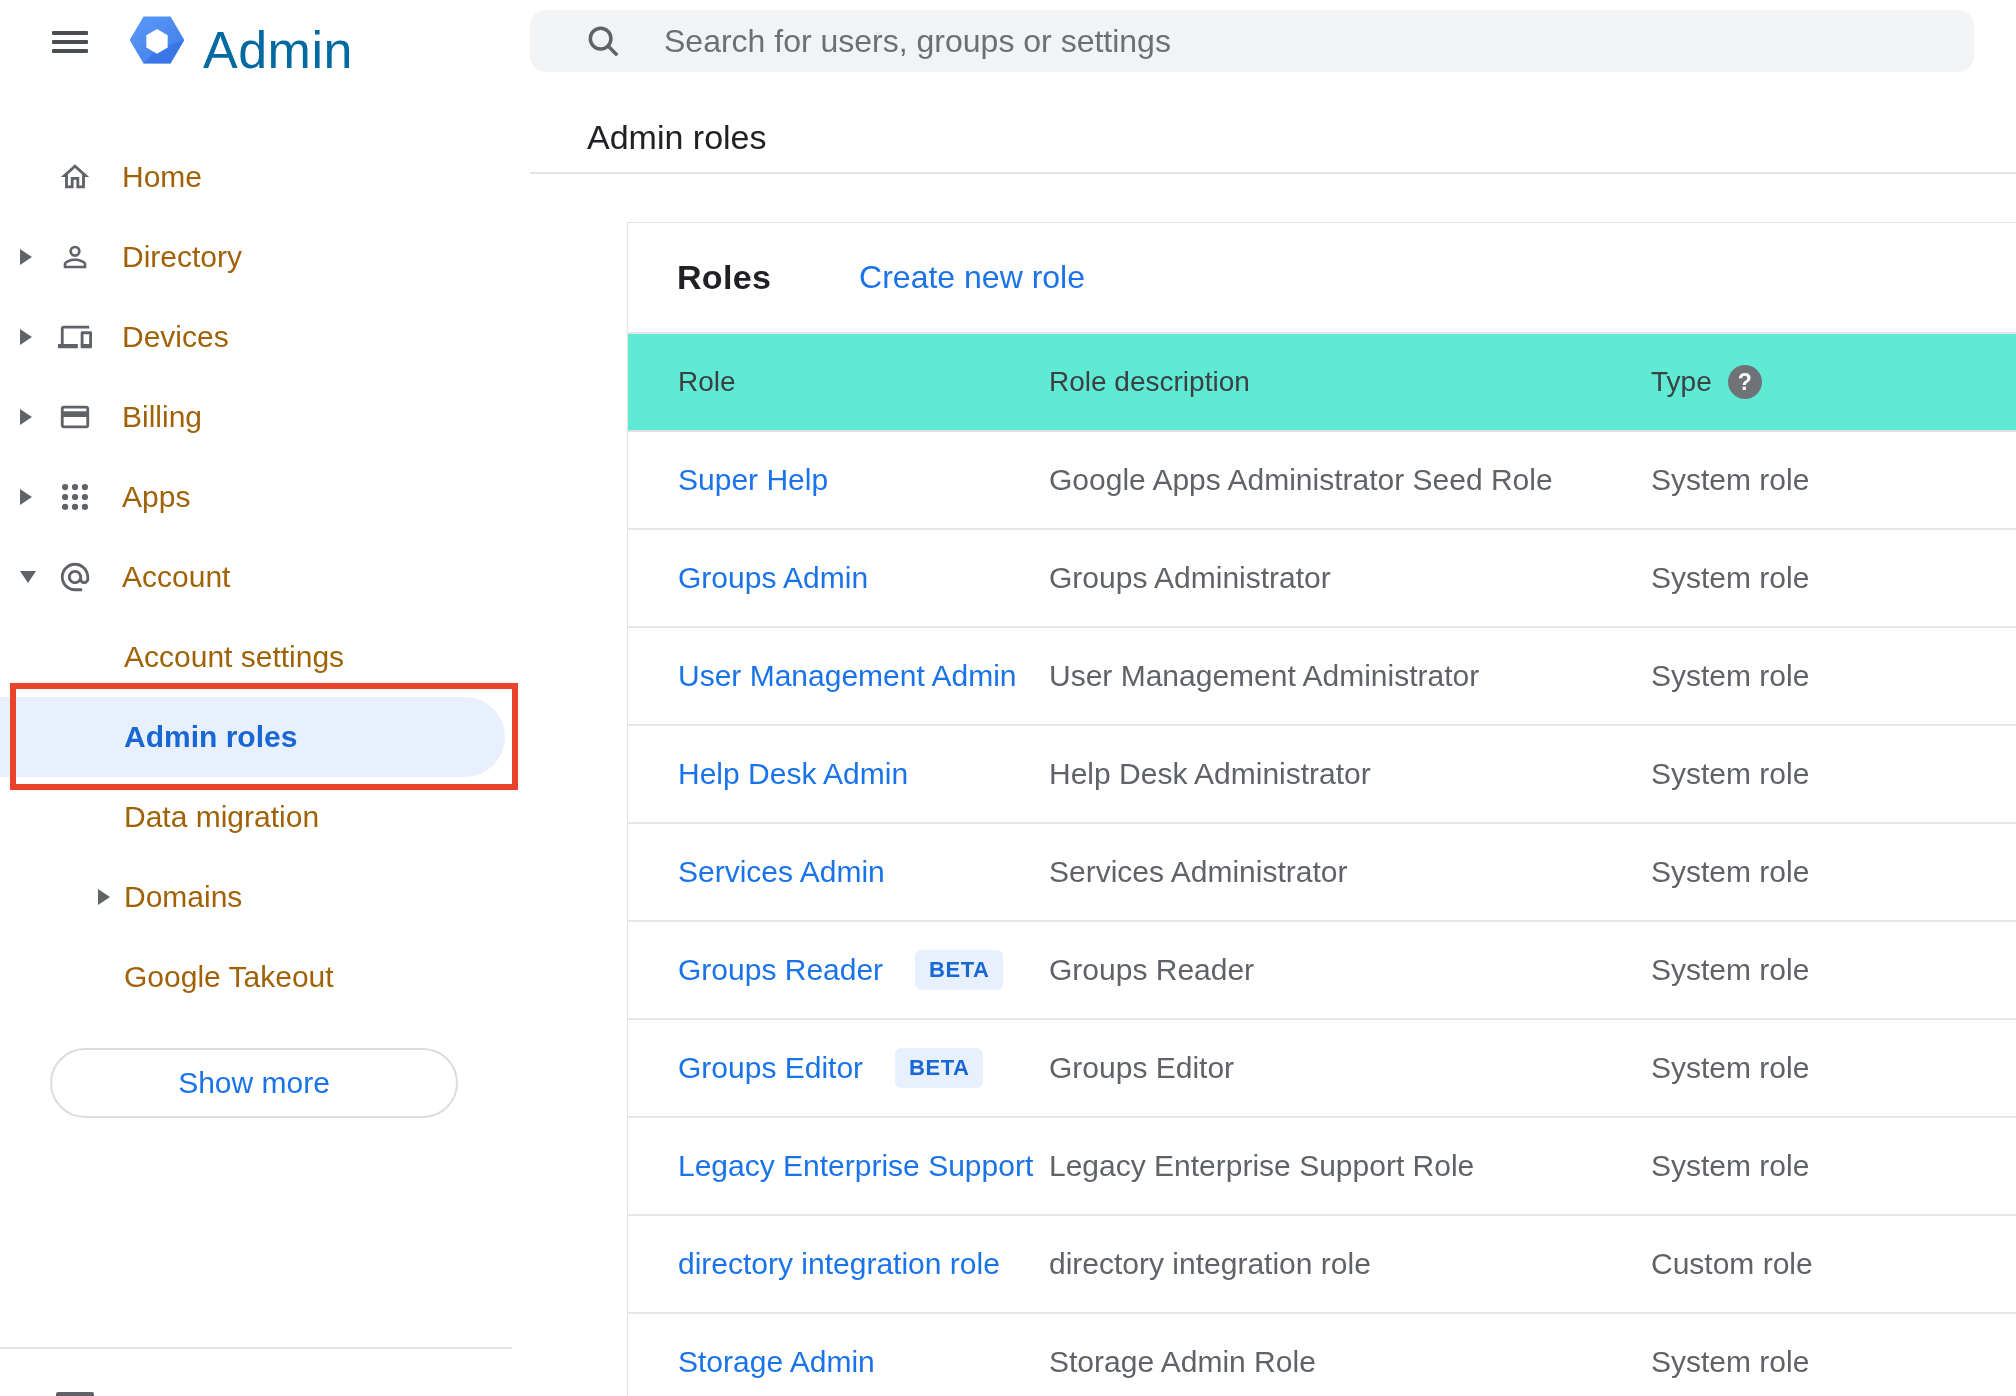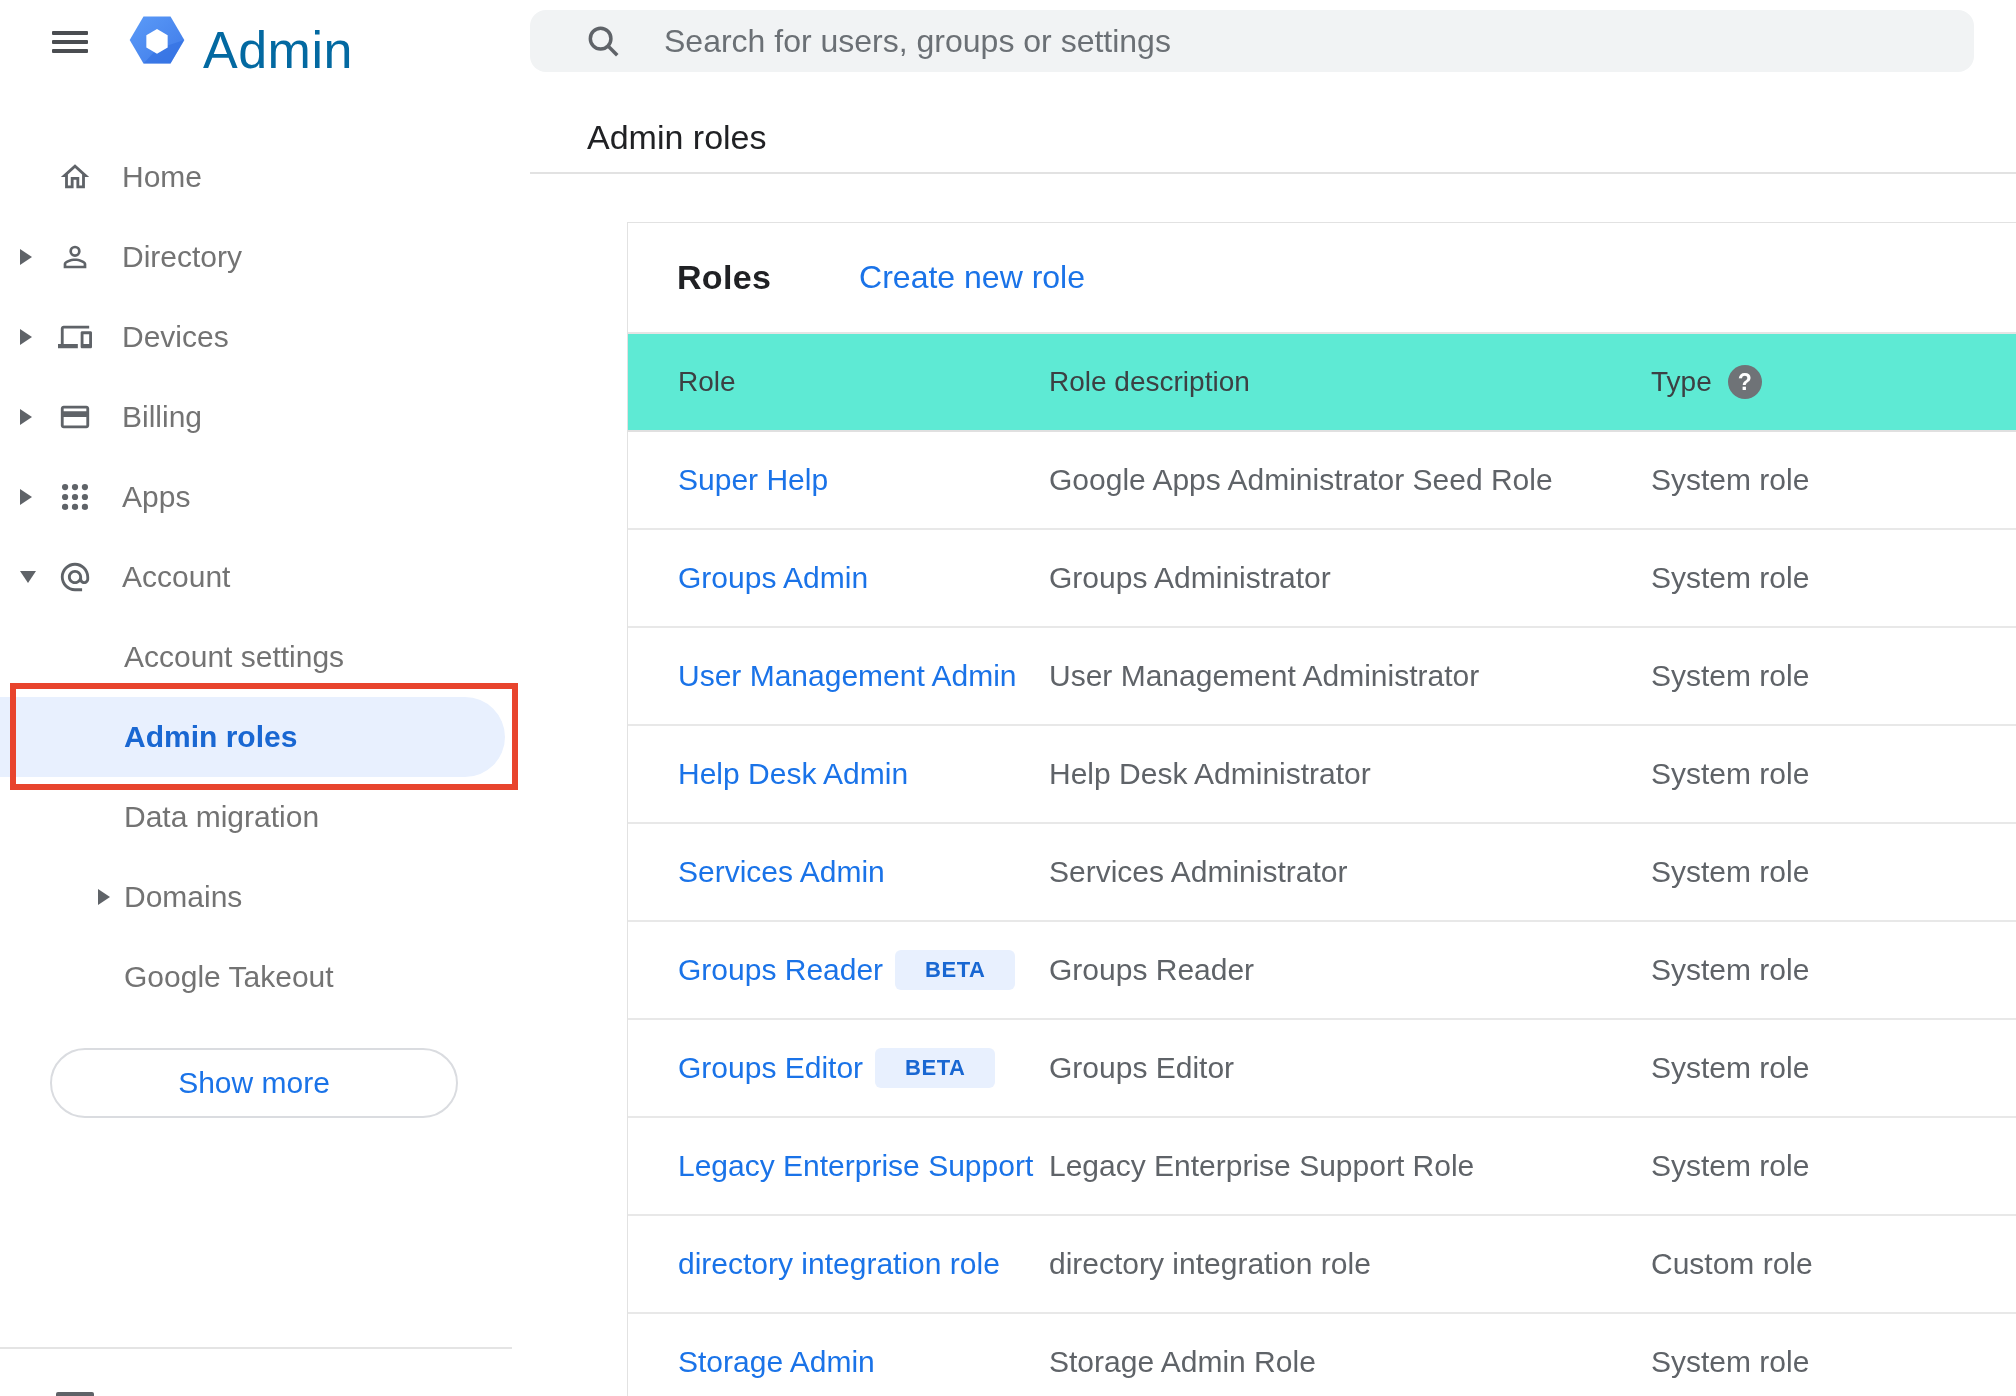--- a/index.html
+++ b/index.html
@@ -15,21 +15,21 @@
   .brand-name { position:absolute; left:203px; top:20px; font-size:52px; color:#0369a1; letter-spacing:.5px; }
 
   .nav { position:absolute; left:0; top:137px; width:530px; }
   .nav-item { position:relative; height:80px; display:flex; align-items:center; cursor:pointer; }
   .nav-arrow { position:absolute; left:20px; width:0; height:0;
     border-top:8px solid transparent; border-bottom:8px solid transparent; border-left:12px solid #5f6368; }
   .nav-arrow.down { border-left:8px solid transparent; border-right:8px solid transparent;
     border-top:12px solid #5f6368; border-bottom:none; }
   .nav-icon { position:absolute; left:58px; width:34px; height:34px; color:#5f6368; }
   .nav-icon svg { width:34px; height:34px; display:block; }
-  .nav-label { position:absolute; left:122px; font-size:30px; color:#737373; white-space:nowrap; }
+  .nav-label { position:absolute; left:122px; font-size:30px; color:#a16207; white-space:nowrap; }
   .sub-label { left:124px; }
   .sub-arrow { left:98px; }
   .selected-pill { position:absolute; left:0; top:0; width:505px; height:80px;
     background:#e8f0fe; border-radius:0 40px 40px 0; }
   .nav-item.selected .nav-label { color:#1967d2; font-weight:700; }
   .annotation-box { position:absolute; left:10px; top:546px; width:508px; height:107px;
     border:6px solid #e8442d; pointer-events:none; z-index:5; }
   
 
   .show-more { position:absolute; left:50px; top:1048px; width:408px; height:70px;
@@ -59,22 +59,22 @@
   .tbl-header { height:98px; background:#5eead4; border-bottom:2px solid #e0e0e0; }
   .tbl-row { height:98px; border-bottom:2px solid #e8e8e8; background:#fff; }
   .tbl-grid { display:grid; grid-template-columns:371px 602px 1fr; align-items:center;
     padding-left:50px; height:100%; }
   .th { font-size:28px; color:#3c4043; display:flex; align-items:center; }
   .help-icon { width:34px; height:34px; border-radius:50%; background:#6f7377; color:#fff;
     font-size:23px; font-weight:700; display:flex; align-items:center; justify-content:center;
     margin-left:16px; cursor:pointer; }
   .role-cell { display:flex; align-items:center; }
   .role-link { font-size:30px; color:#1a73e8; text-decoration:none; cursor:pointer; white-space:nowrap; }
-  .beta-badge { margin-left:12px; background:#e8f0fe; color:#1967d2; font-size:22px; font-weight:700;
-    letter-spacing:.5px; padding:7px 30px; border-radius:6px; }
+  .beta-badge { margin-left:32px; background:#e8f0fe; color:#1967d2; font-size:22px; font-weight:700;
+    letter-spacing:.5px; padding:7px 14px; border-radius:6px; }
   .desc-cell, .type-cell { font-size:30px; color:#5f6368; }
 </style>
 </head>
 <body>
 
 <div class="sidebar">
   <div class="brand">
     <div class="hamburger">
       <span></span>
         <span></span>

